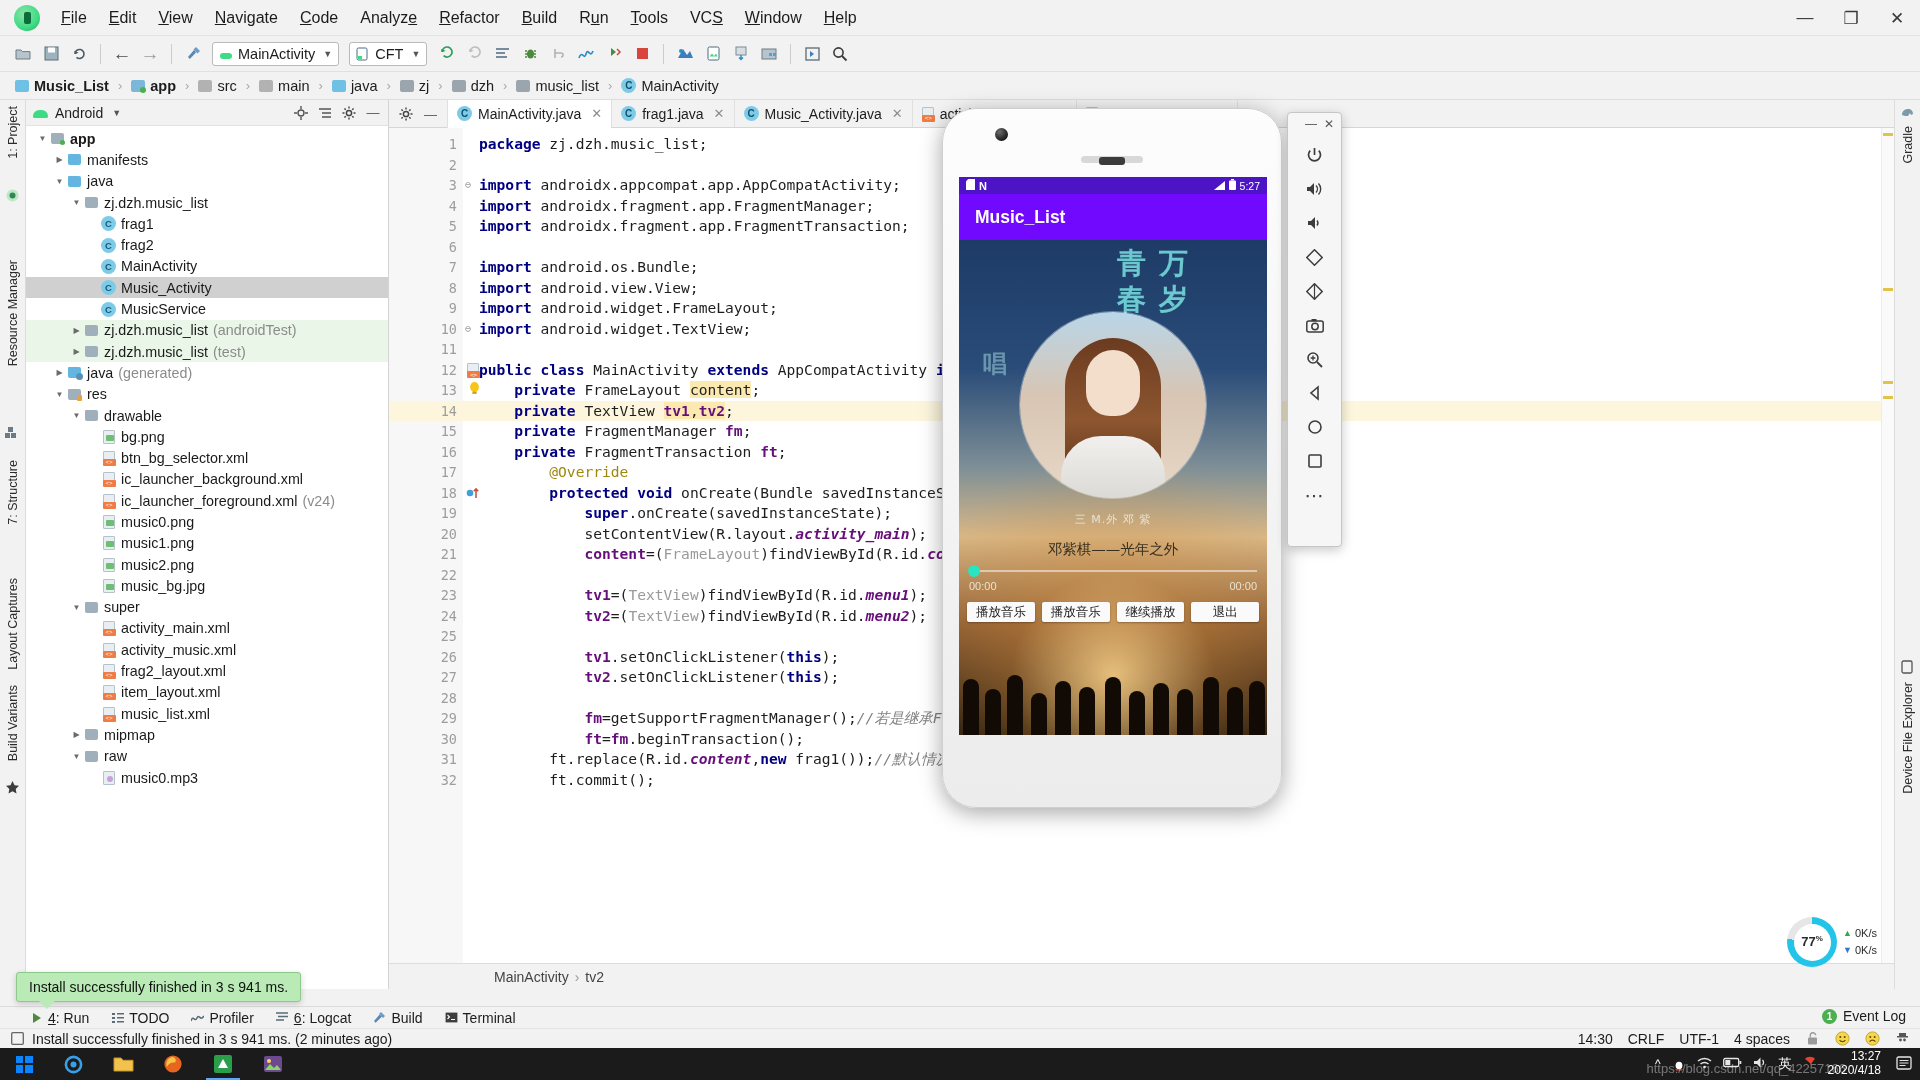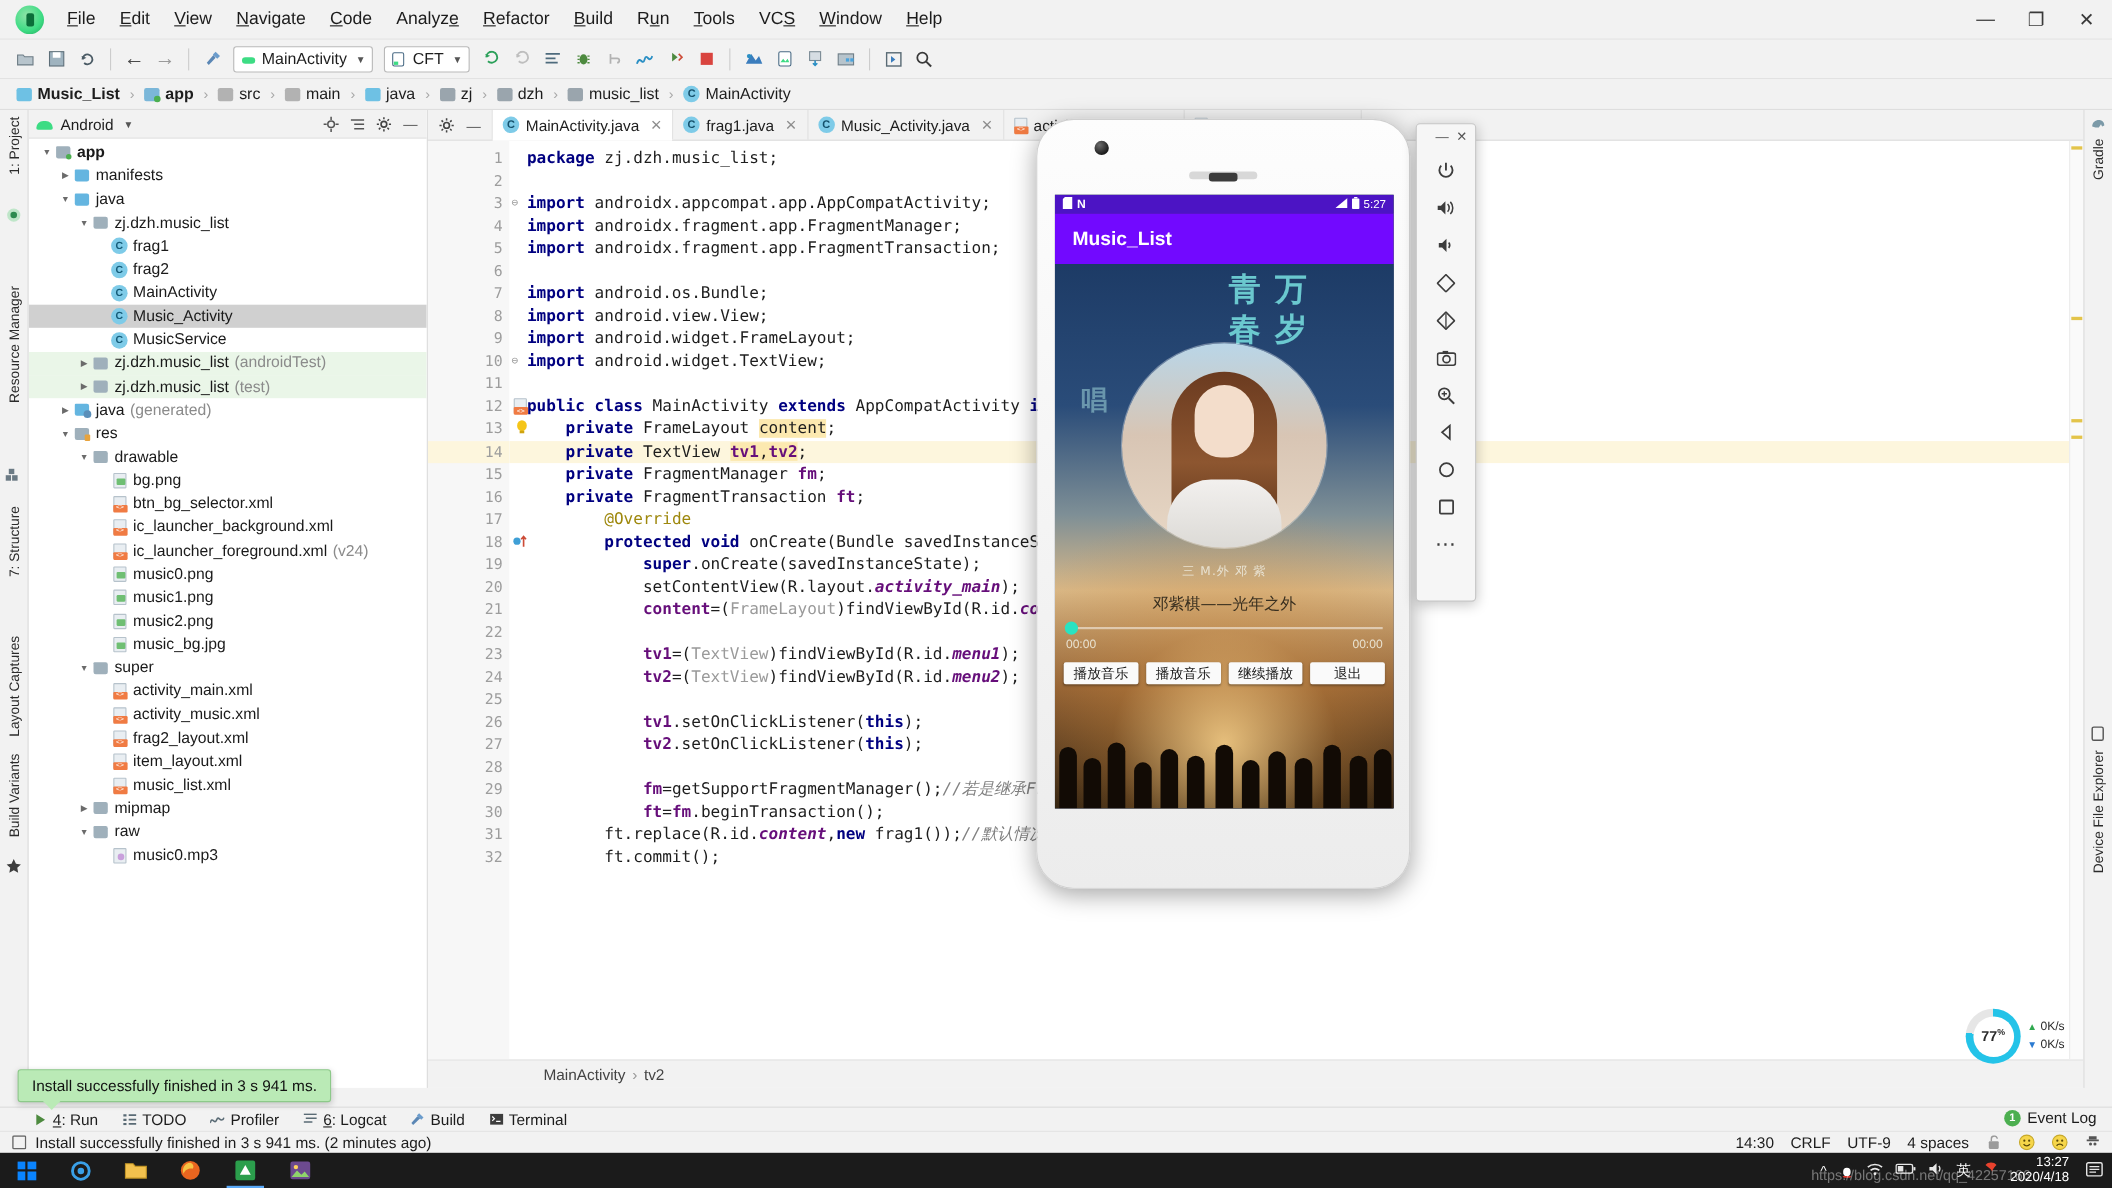--- a/index.html
+++ b/index.html
@@ -1231,21 +1231,21 @@
   <div class="statusbar">
     <span class="sb-ico">
       <svg width="13" height="13" viewBox="0 0 13 13">
           <rect x="0.7" y="0.7" width="11.6" height="11.6" rx="1" fill="none" stroke="#666" stroke-width="1.3"></rect>
         </svg>
     </span>
     <span style="margin-left:7px;">Install successfully finished in 3 s 941 ms. (2 minutes ago)</span>
     <span class="right">
       <span>14:30</span>
       <span>CRLF</span>
-      <span>UTF-9</span>
+      <span>UTF-1</span>
       <span>4 spaces</span>
       <span class="sb-ico">
         <svg width="12" height="13" viewBox="0 0 12 13">
             <rect x="1" y="5.5" width="9" height="7" rx="1" fill="#9a9a9a"></rect>
             <path d="M3.3 5.5V3.6a2.7 2.7 0 0 1 5.4-.3" stroke="#9a9a9a" stroke-width="1.3" fill="none"></path>
           </svg>
       </span>
       <span class="sb-ico">
         <svg width="15" height="15" viewBox="0 0 15 15">
             <circle cx="7.5" cy="7.5" r="6.6" fill="#f6d64a" stroke="#c7a92c"></circle>

